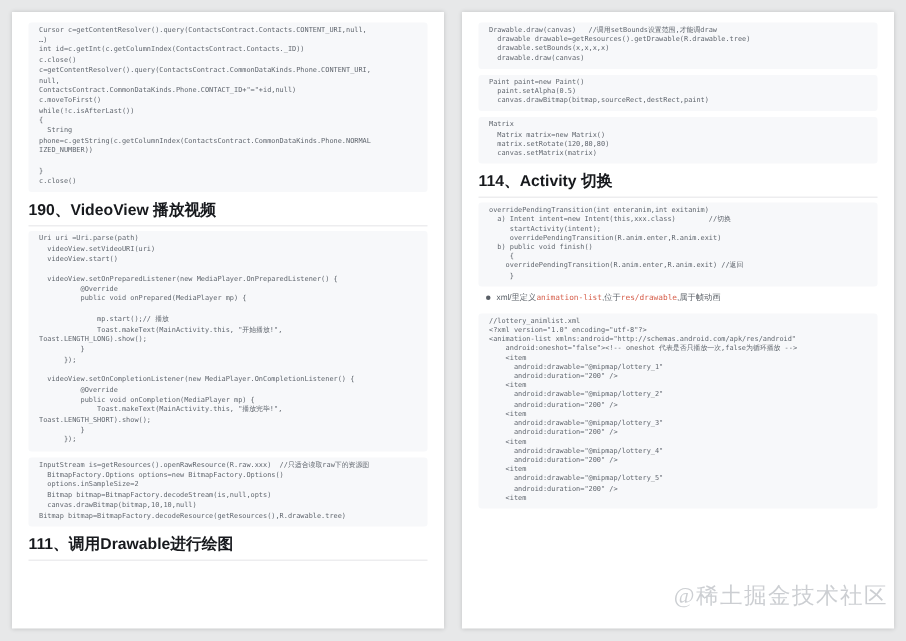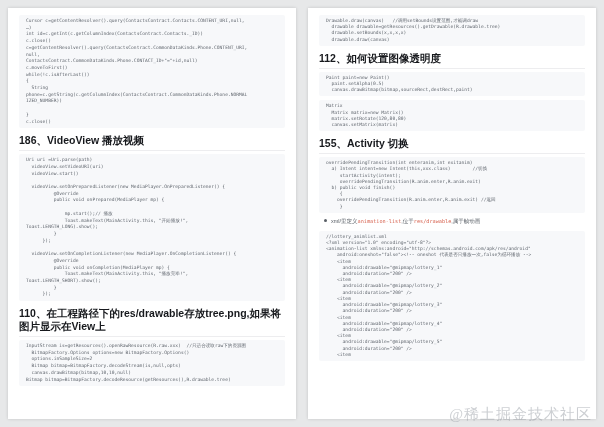--- a/index.html
+++ b/index.html
@@ -38,21 +38,21 @@
   }
   .bullet .dot{
     width:3px;height:3px;border-radius:50%;
     background:#595f66;margin:2.5px 4px 0 0;flex:0 0 auto;
   }
   .bullet code{
     font-family:"DejaVu Sans Mono","Liberation Mono",monospace;
     font-size:5.2px;color:#d6604d;
   }
   .watermark{
-    position:absolute;right:12px;bottom:3px;
+    position:absolute;right:12px;bottom:20px;
     font-family:"Liberation Serif","DejaVu Serif",serif;
     font-size:15px;letter-spacing:1px;
     color:#8f959d;opacity:.45;pointer-events:none;
   }
 </style>
 </head>
 <body>
 
 <div class="viewer">
 
@@ -66,21 +66,21 @@
 ContactsContract.CommonDataKinds.Phone.CONTACT_ID+"="+id,null)
 c.moveToFirst()
 while(!c.isAfterLast())
 {
   String
 phone=c.getString(c.getColumnIndex(ContactsContract.CommonDataKinds.Phone.NORMAL
 IZED_NUMBER))
 
 }
 c.close()</pre>
-    <h2>186、VideoView 播放视频</h2>
+    <h2>190、VideoView 播放视频</h2>
     <pre class="code">Uri uri =Uri.parse(path)
   videoView.setVideoURI(uri)
   videoView.start()
 
   videoView.setOnPreparedListener(new MediaPlayer.OnPreparedListener() {
           @Override
           public void onPrepared(MediaPlayer mp) {
 
               mp.start();// 播放
               Toast.makeText(MainActivity.this, "开始播放!",
@@ -88,43 +88,42 @@
           }
       });
 
   videoView.setOnCompletionListener(new MediaPlayer.OnCompletionListener() {
           @Override
           public void onCompletion(MediaPlayer mp) {
               Toast.makeText(MainActivity.this, "播放完毕!",
 Toast.LENGTH_SHORT).show();
           }
       });</pre>
-    <h2>110、在工程路径下的res/drawable存放tree.png,如果将图片显示在View上</h2>
     <pre class="code">InputStream is=getResources().openRawResource(R.raw.xxx)  //只适合读取raw下的资源图
   BitmapFactory.Options options=new BitmapFactory.Options()
   options.inSampleSize=2
   Bitmap bitmap=BitmapFactory.decodeStream(is,null,opts)
   canvas.drawBitmap(bitmap,10,10,null)
 Bitmap bitmap=BitmapFactory.decodeResource(getResources(),R.drawable.tree)</pre>
+    <h2>111、调用Drawable进行绘图</h2>
   </div>
 
   <div class="page page-right">
     <pre class="code">Drawable.draw(canvas)   //调用setBounds设置范围,才能调draw
   drawable drawable=getResources().getDrawable(R.drawable.tree)
   drawable.setBounds(x,x,x,x)
   drawable.draw(canvas)</pre>
-    <h2>112、如何设置图像透明度</h2>
     <pre class="code">Paint paint=new Paint()
   paint.setAlpha(0.5)
   canvas.drawBitmap(bitmap,sourceRect,destRect,paint)</pre>
     <pre class="code">Matrix
   Matrix matrix=new Matrix()
   matrix.setRotate(120,80,80)
   canvas.setMatrix(matrix)</pre>
-    <h2>155、Activity 切换</h2>
+    <h2>114、Activity 切换</h2>
     <pre class="code">overridePendingTransition(int enteranim,int exitanim)
   a) Intent intent=new Intent(this,xxx.class)        //切换
      startActivity(intent);
      overridePendingTransition(R.anim.enter,R.anim.exit)
   b) public void finish()
      {
     overridePendingTransition(R.anim.enter,R.anim.exit) //返回
      }</pre>
     <div class="bullet">
       <span class="dot"></span>

